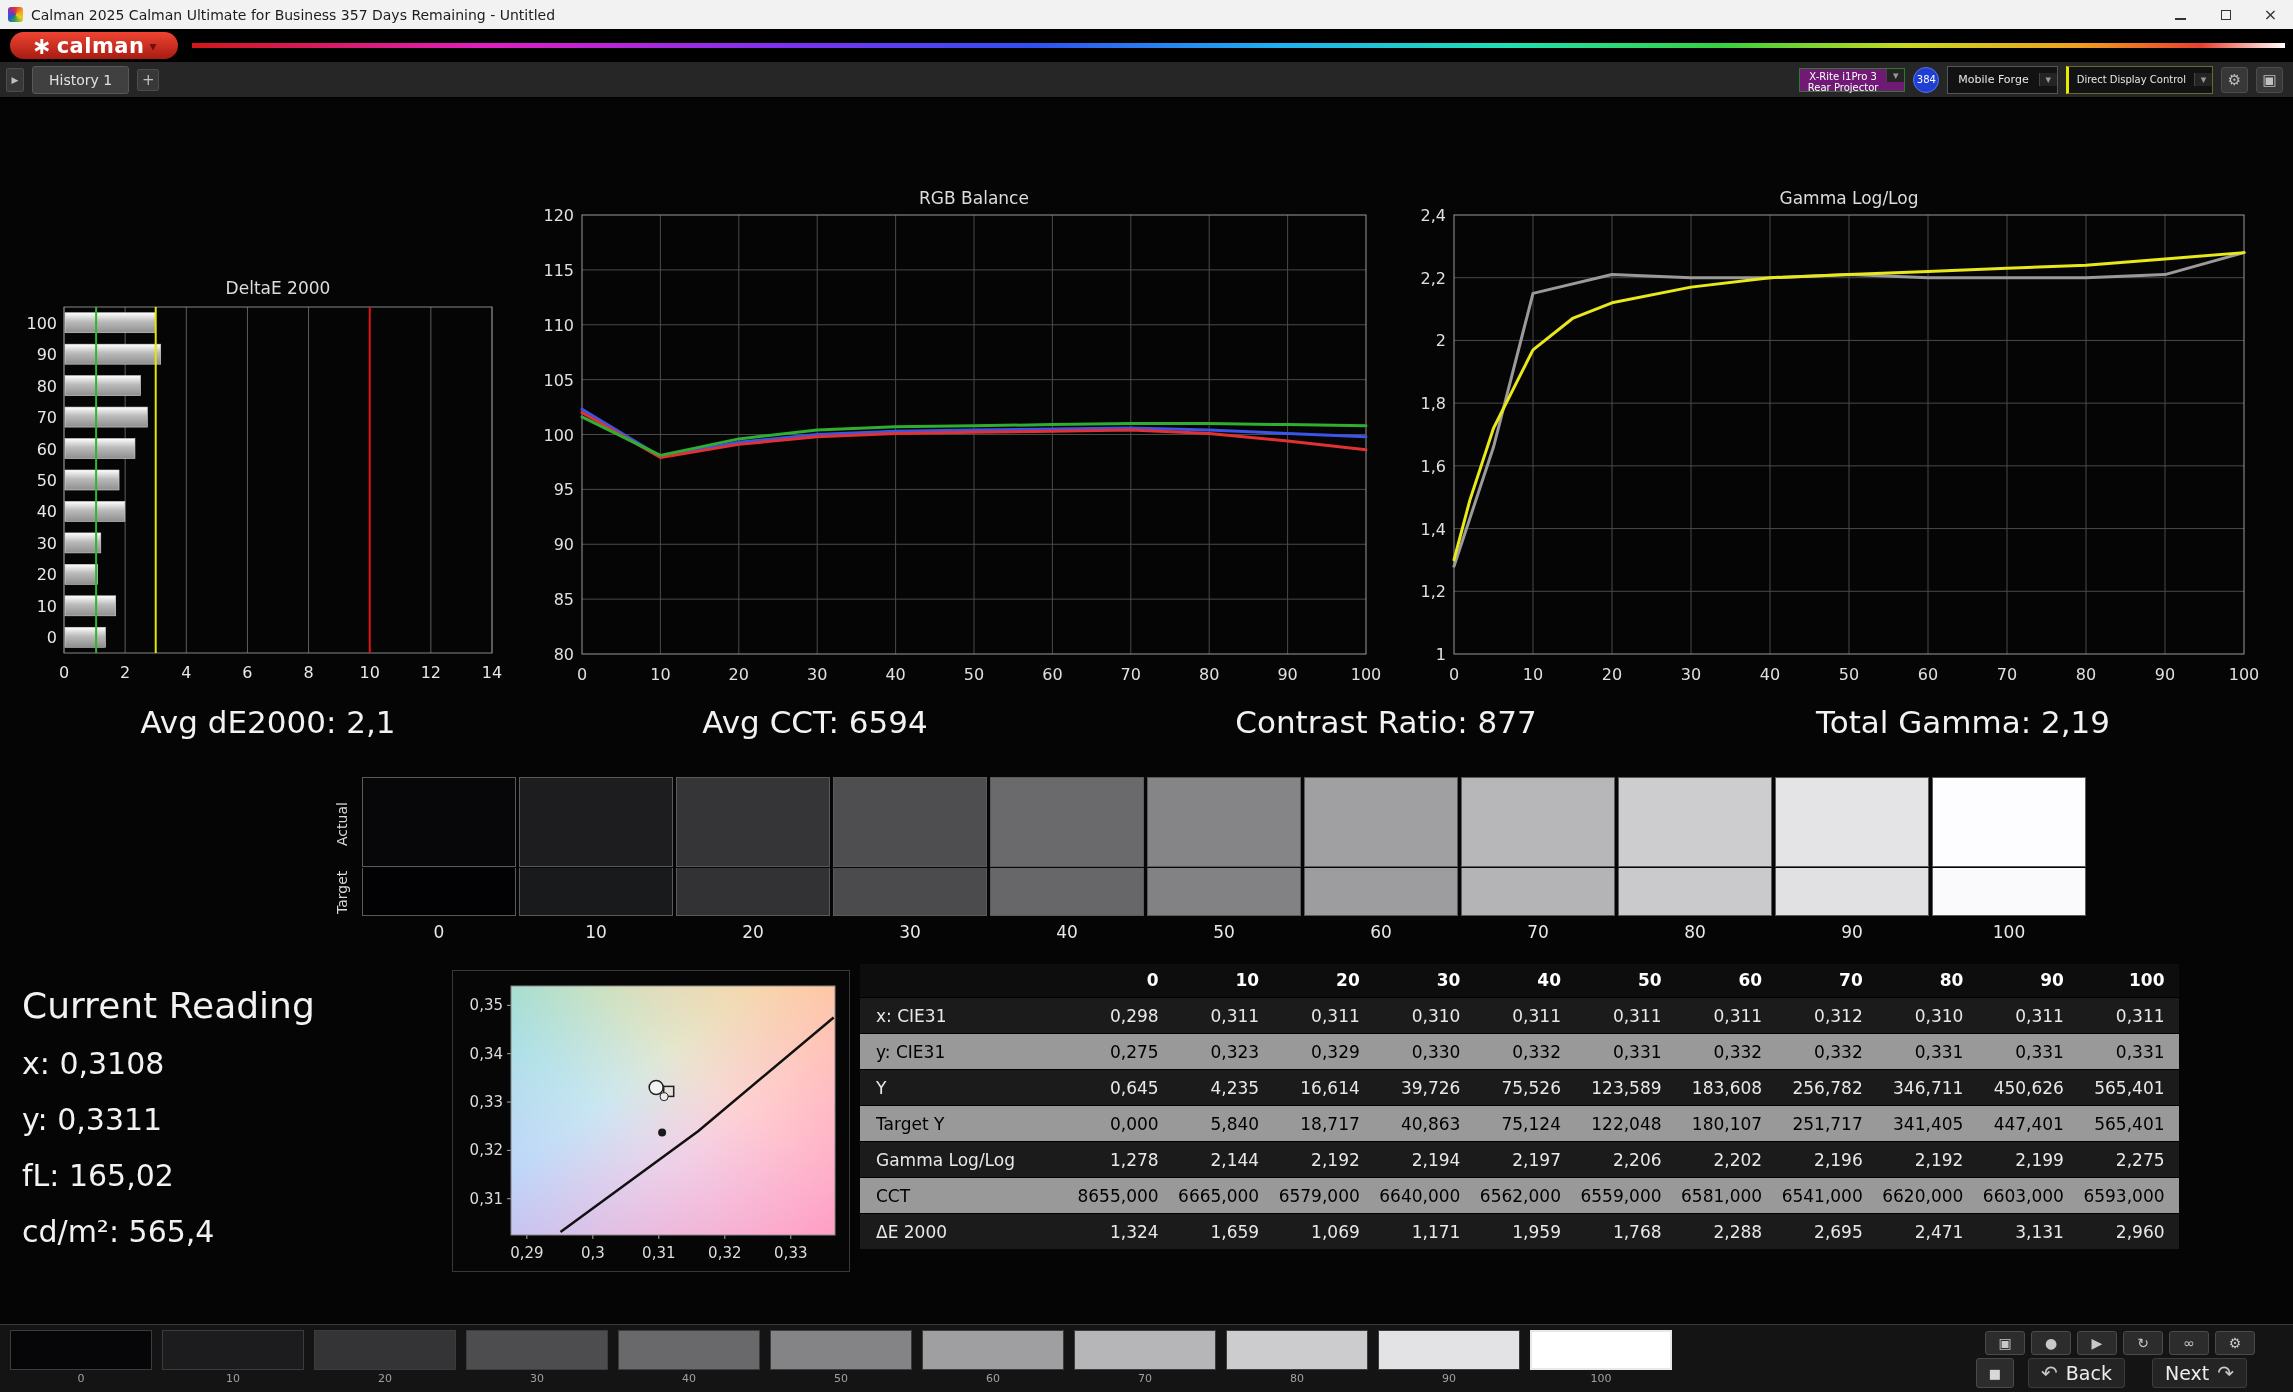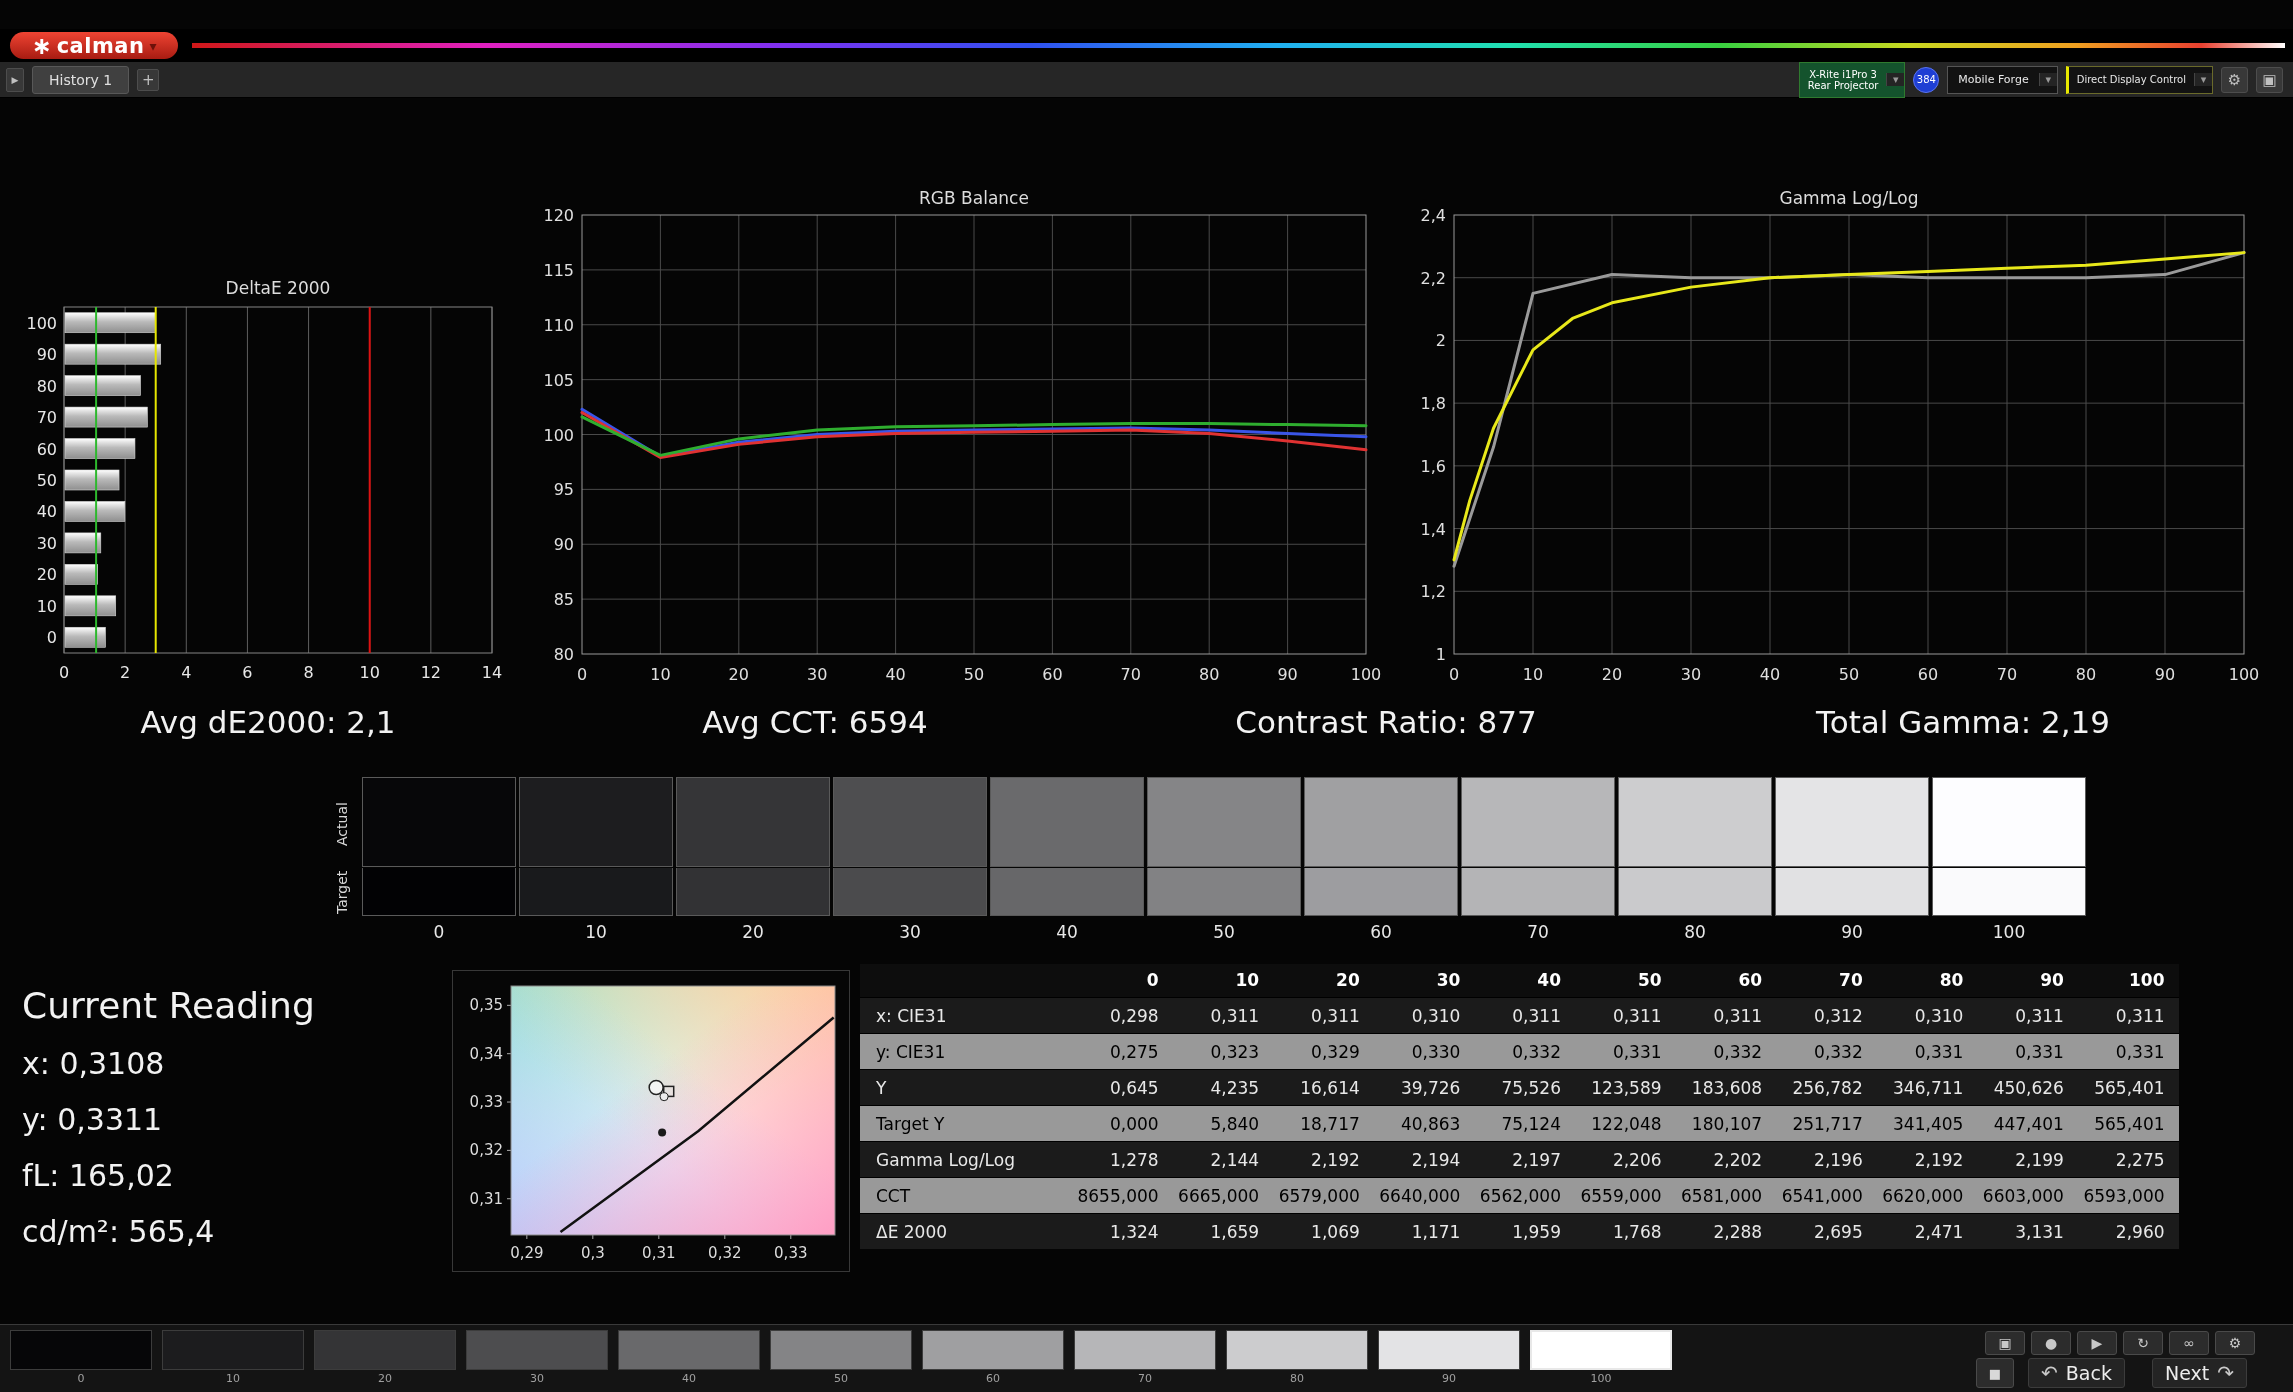--- a/index.html
+++ b/index.html
@@ -23,21 +23,21 @@
   .logo-text { color:#fff; font-size:21px; font-weight:bold; letter-spacing:0.5px; }
   .logo-caret { color:#6d110a; font-size:14px; }
   .rainbow { flex:1; height:5px; margin:0 8px 0 14px; background:linear-gradient(90deg,#d01818 0%,#e020c0 14%,#8030f0 28%,#3050f0 40%,#20b0f0 52%,#20e0b0 63%,#38d040 73%,#c8d820 82%,#f0a020 90%,#e84030 96%,#ffffff 100%); }
 
   
   .toolbar { position:absolute; left:0; top:62px; width:100%; height:36px; background:#262626; border-bottom:1px solid #000; display:flex; align-items:center; gap:8px; padding:0 10px 0 6px; }
   .tb-expand { width:18px; height:24px; background:#383838; border:1px solid #4d4d4d; border-radius:2px; color:#c0c0c0; font-size:9px; display:flex; align-items:center; justify-content:center; }
   .history-tab { padding:5px 16px; background:#404040; border:1px solid #585858; border-radius:3px; color:#e0e0e0; font-size:14px; }
   .tb-plus { width:22px; height:22px; background:#383838; border:1px solid #4d4d4d; border-radius:2px; color:#c0c0c0; font-size:15px; display:flex; align-items:center; justify-content:center; }
   .tb-spacer { flex:1; }
-  .meter-box { height:36px; display:flex; align-items:center; background:#14532d; border:1px solid #2f7a2f; }
+  .meter-box { height:24px; display:flex; align-items:flex-start; background:#701a75; border:1px solid #2f7a2f; }
   .meter-lines { padding:2px 8px; color:#fff; font-size:10px; line-height:11px; text-align:center; }
   .caret-seg { width:18px; background:#242424; border-left:1px solid #444; color:#999; font-size:11px; display:flex; align-items:center; justify-content:center; }
   .badge { width:26px; height:26px; border-radius:50%; background:#1f3fd4; border:1px solid #5a74f0; color:#fff; font-size:10px; display:flex; align-items:center; justify-content:center; }
   .source-box { height:28px; display:flex; align-items:center; background:#121212; border:1px solid #555; color:#e8e8e8; font-size:11px; }
   .source-box > span { padding:0 10px; }
   .ddc-box { height:28px; display:flex; align-items:center; background:#121212; border:1px solid #6a6a2a; border-left:3px solid #e8e800; color:#e8e8e8; font-size:10px; }
   .ddc-box > span { padding:0 8px; }
   .tb-icon-btn { width:27px; height:26px; background:#383838; border:1px solid #4d4d4d; border-radius:3px; color:#c0c0c0; font-size:15px; display:flex; align-items:center; justify-content:center; }
 
   
@@ -87,20 +87,33 @@
   .nav-btn { position:absolute; top:33px; height:30px; background:#242424; border:1px solid #3c3c3c; border-radius:3px; color:#ededed; font-size:19px; display:flex; align-items:center; gap:8px; padding:0 12px; }
   .nav-btn.back { left:2028px; }
   .nav-btn.next { left:2152px; }
   .nav-icon { color:#c8c8c8; font-size:20px; }
 </style>
 </head>
 <body>
 
 <div id="app">
 
+  <div class="titlebar">
+    <div class="app-icon"></div>
+    <span class="title-text">Calman 2025 Calman Ultimate for Business 357 Days Remaining  - Untitled</span>
+    <div class="win-controls">
+      <div class="win-btn">
+          <span class="glyph-min"></span>
+        </div>
+      <div class="win-btn">
+          <span class="glyph-max"></span>
+        </div>
+      <div class="win-btn">×</div>
+    </div>
+  </div>
 
   <div class="logobar">
     <div class="calman-logo">
       <span class="logo-star">∗</span>
       <span class="logo-text">calman</span>
       <span class="logo-caret">▾</span>
     </div>
     <div class="rainbow"></div>
   </div>
 

